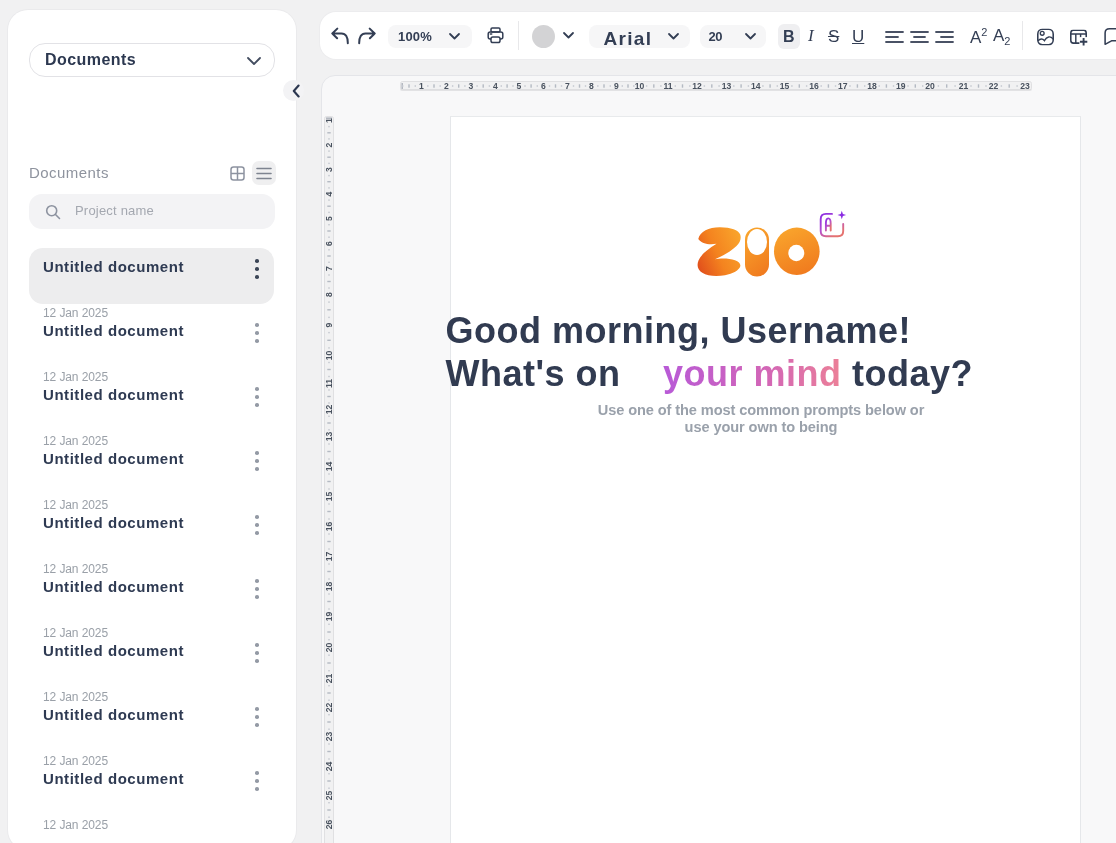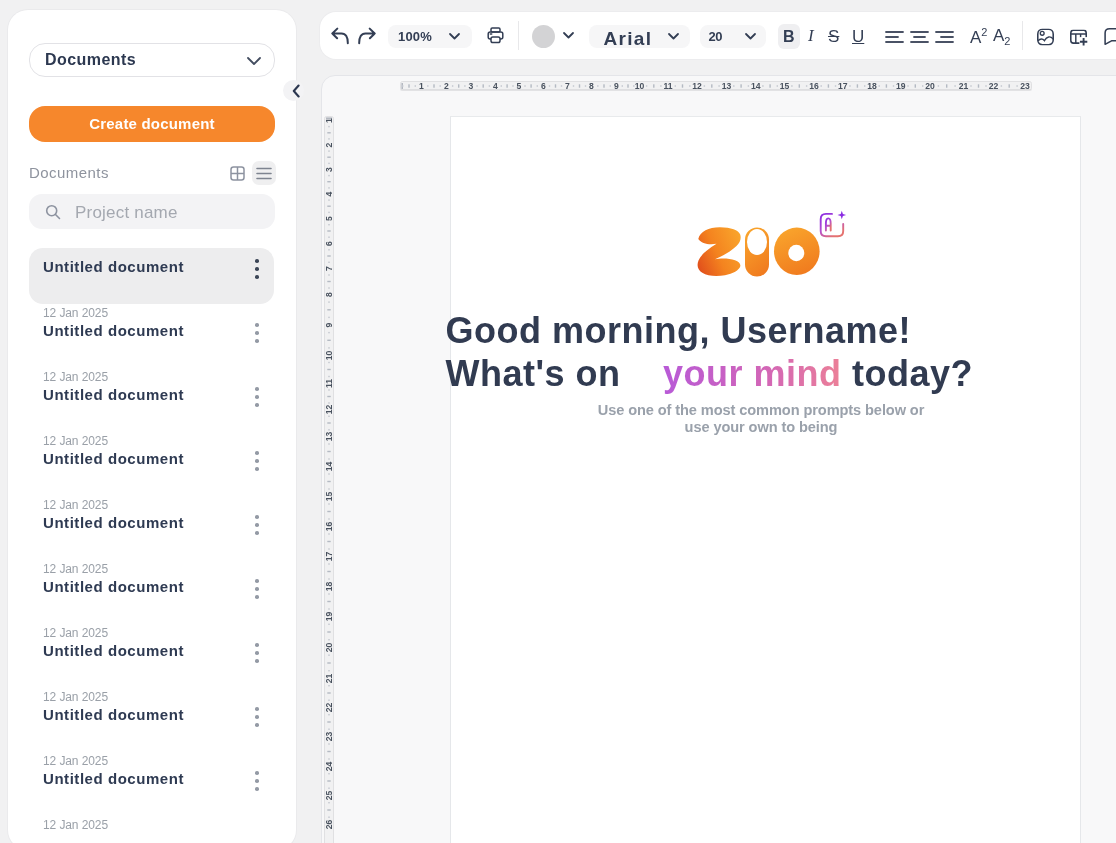--- a/index.html
+++ b/index.html
@@ -14,21 +14,21 @@
 #selbox .txt { position:absolute; left:15px; top:7px; font-size:16px; font-weight:bold; color:#2c3850; letter-spacing:0.45px; }
 #collapse { position:absolute; left:283px; top:79.5px; width:21px; height:21px; border-radius:50%;
   background:#f3f3f5; z-index:5; }
 #createbtn { position:absolute; left:21px; top:96px; width:246px; height:36px;
   background:#f6872c; border-radius:16px; color:#fff; font-size:15px; font-weight:bold;
   text-align:center; line-height:36px; letter-spacing:0.2px; }
 #doclabel { position:absolute; left:21px; top:154px; font-size:15px; color:#8e939e; letter-spacing:0.45px; }
 #listbtn { position:absolute; left:244px; top:151px; width:24px; height:24px; background:#efeff0; border-radius:7px; }
 #searchbox { position:absolute; left:21px; top:184px; width:246px; height:35px;
   background:#f3f3f5; border-radius:13px; }
-#searchbox .ph { position:absolute; left:46px; top:8.5px; font-size:17px; color:#a4a8b0; letter-spacing:0.2px; }
+#searchbox .ph { position:absolute; left:46px; top:8.5px; font-size:13px; color:#a4a8b0; letter-spacing:0.2px; }
 .item { position:absolute; left:21px; width:245px; height:56px; border-radius:14px; }
 .item.sel { background:#ededee; }
 .ititle { position:absolute; left:14px; top:10px; font-size:15px; font-weight:bold; color:#2e3a52; letter-spacing:0.55px; }
 .idate { position:absolute; left:14px; top:30px; font-size:12px; color:#9aa0a8; letter-spacing:-0.1px;margin-top:28px; }
 .idots { position:absolute; right:15px; top:11px; width:4px; }
 .idots span { display:block; width:3.6px; height:3.6px; border-radius:50%; margin-bottom:4.6px; }
 
 
 #toolbar { position:absolute; left:320px; top:12px; width:816px; height:47px;
   background:#fff; box-shadow:0 0 0 1px #ececee; border-radius:16px; }
@@ -381,21 +381,20 @@
   </svg>
 </div>
 
 <div id="sidebar">
   <div id="selbox">
       <span class="txt">Documents</span>
     <svg class="abs" style="left:216px;top:12px" width="16" height="10" viewBox="0 0 16 10">
         <path d="M2 2 L8 8 L14 2" stroke="#434d60" stroke-width="1.8" fill="none" stroke-linecap="round" stroke-linejoin="round"></path>
       </svg>
   </div>
-  <div id="createbtn">Create document</div>
   <div id="doclabel">Documents</div>
   <svg class="abs" style="left:222px;top:156px" width="15" height="15" viewBox="0 0 15 15">
     <rect x="1" y="1" width="13" height="13" rx="2.5" fill="none" stroke="#8d93a0" stroke-width="1.5"></rect>
     <path d="M7.5 1 L7.5 14 M1 7.5 L14 7.5" stroke="#8d93a0" stroke-width="1.5"></path>
   </svg>
   <div id="listbtn">
     <svg class="abs" style="left:4px;top:6px" width="16" height="13" viewBox="0 0 16 13">
       <path d="M1 1.5 L15 1.5 M1 6.5 L15 6.5 M1 11.5 L15 11.5" stroke="#7e8490" stroke-width="1.6" stroke-linecap="round"></path>
     </svg>
   </div>

